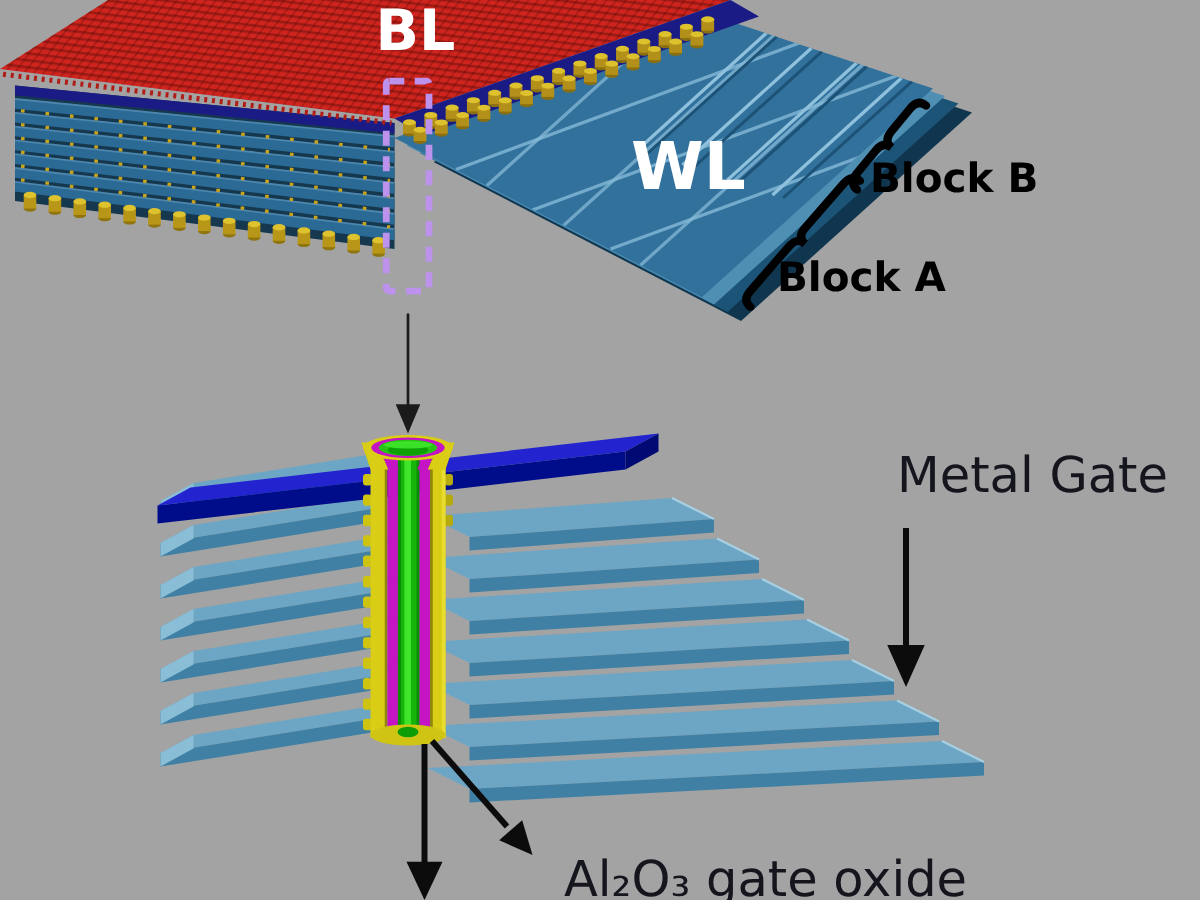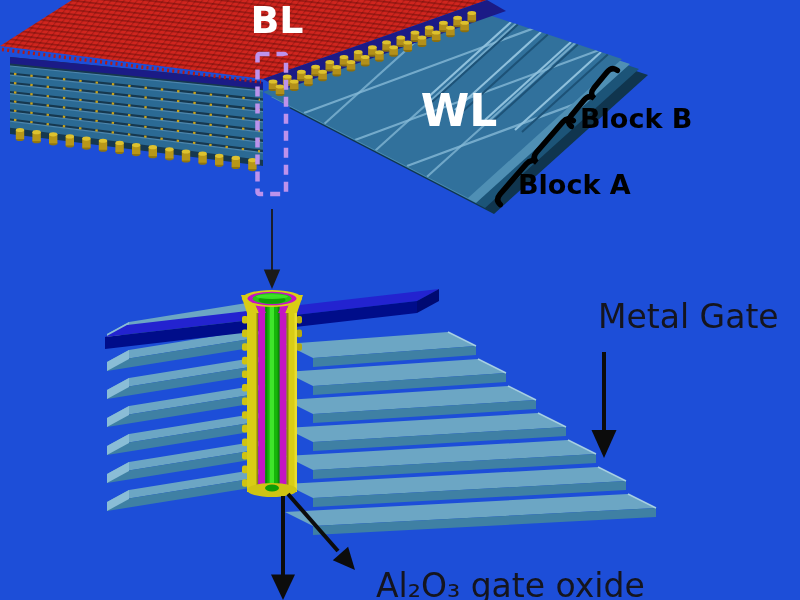--- a/index.html
+++ b/index.html
@@ -1,16 +1,16 @@
 <!DOCTYPE html>
 <html><head>
 <meta charset="utf-8">
 <style>
   html,body{margin:0;padding:0;background:#ffffff;}
-  #stage{width:800px;height:600px;position:relative;background:#1d4ed8;overflow:hidden;}
+  #stage{width:800px;height:600px;position:relative;background:#a3a3a3;overflow:hidden;}
   svg{display:block;}
   text{font-family:"DejaVu Sans","Liberation Sans",sans-serif;}
   .lbl-white{fill:#ffffff;font-weight:bold;}
   .lbl-black{fill:#000000;font-weight:bold;font-size:27px;}
   .lbl-anno{fill:#15151e;font-size:33px;}
 </style>
 </head>
 <body>
 
 <div id="stage">

